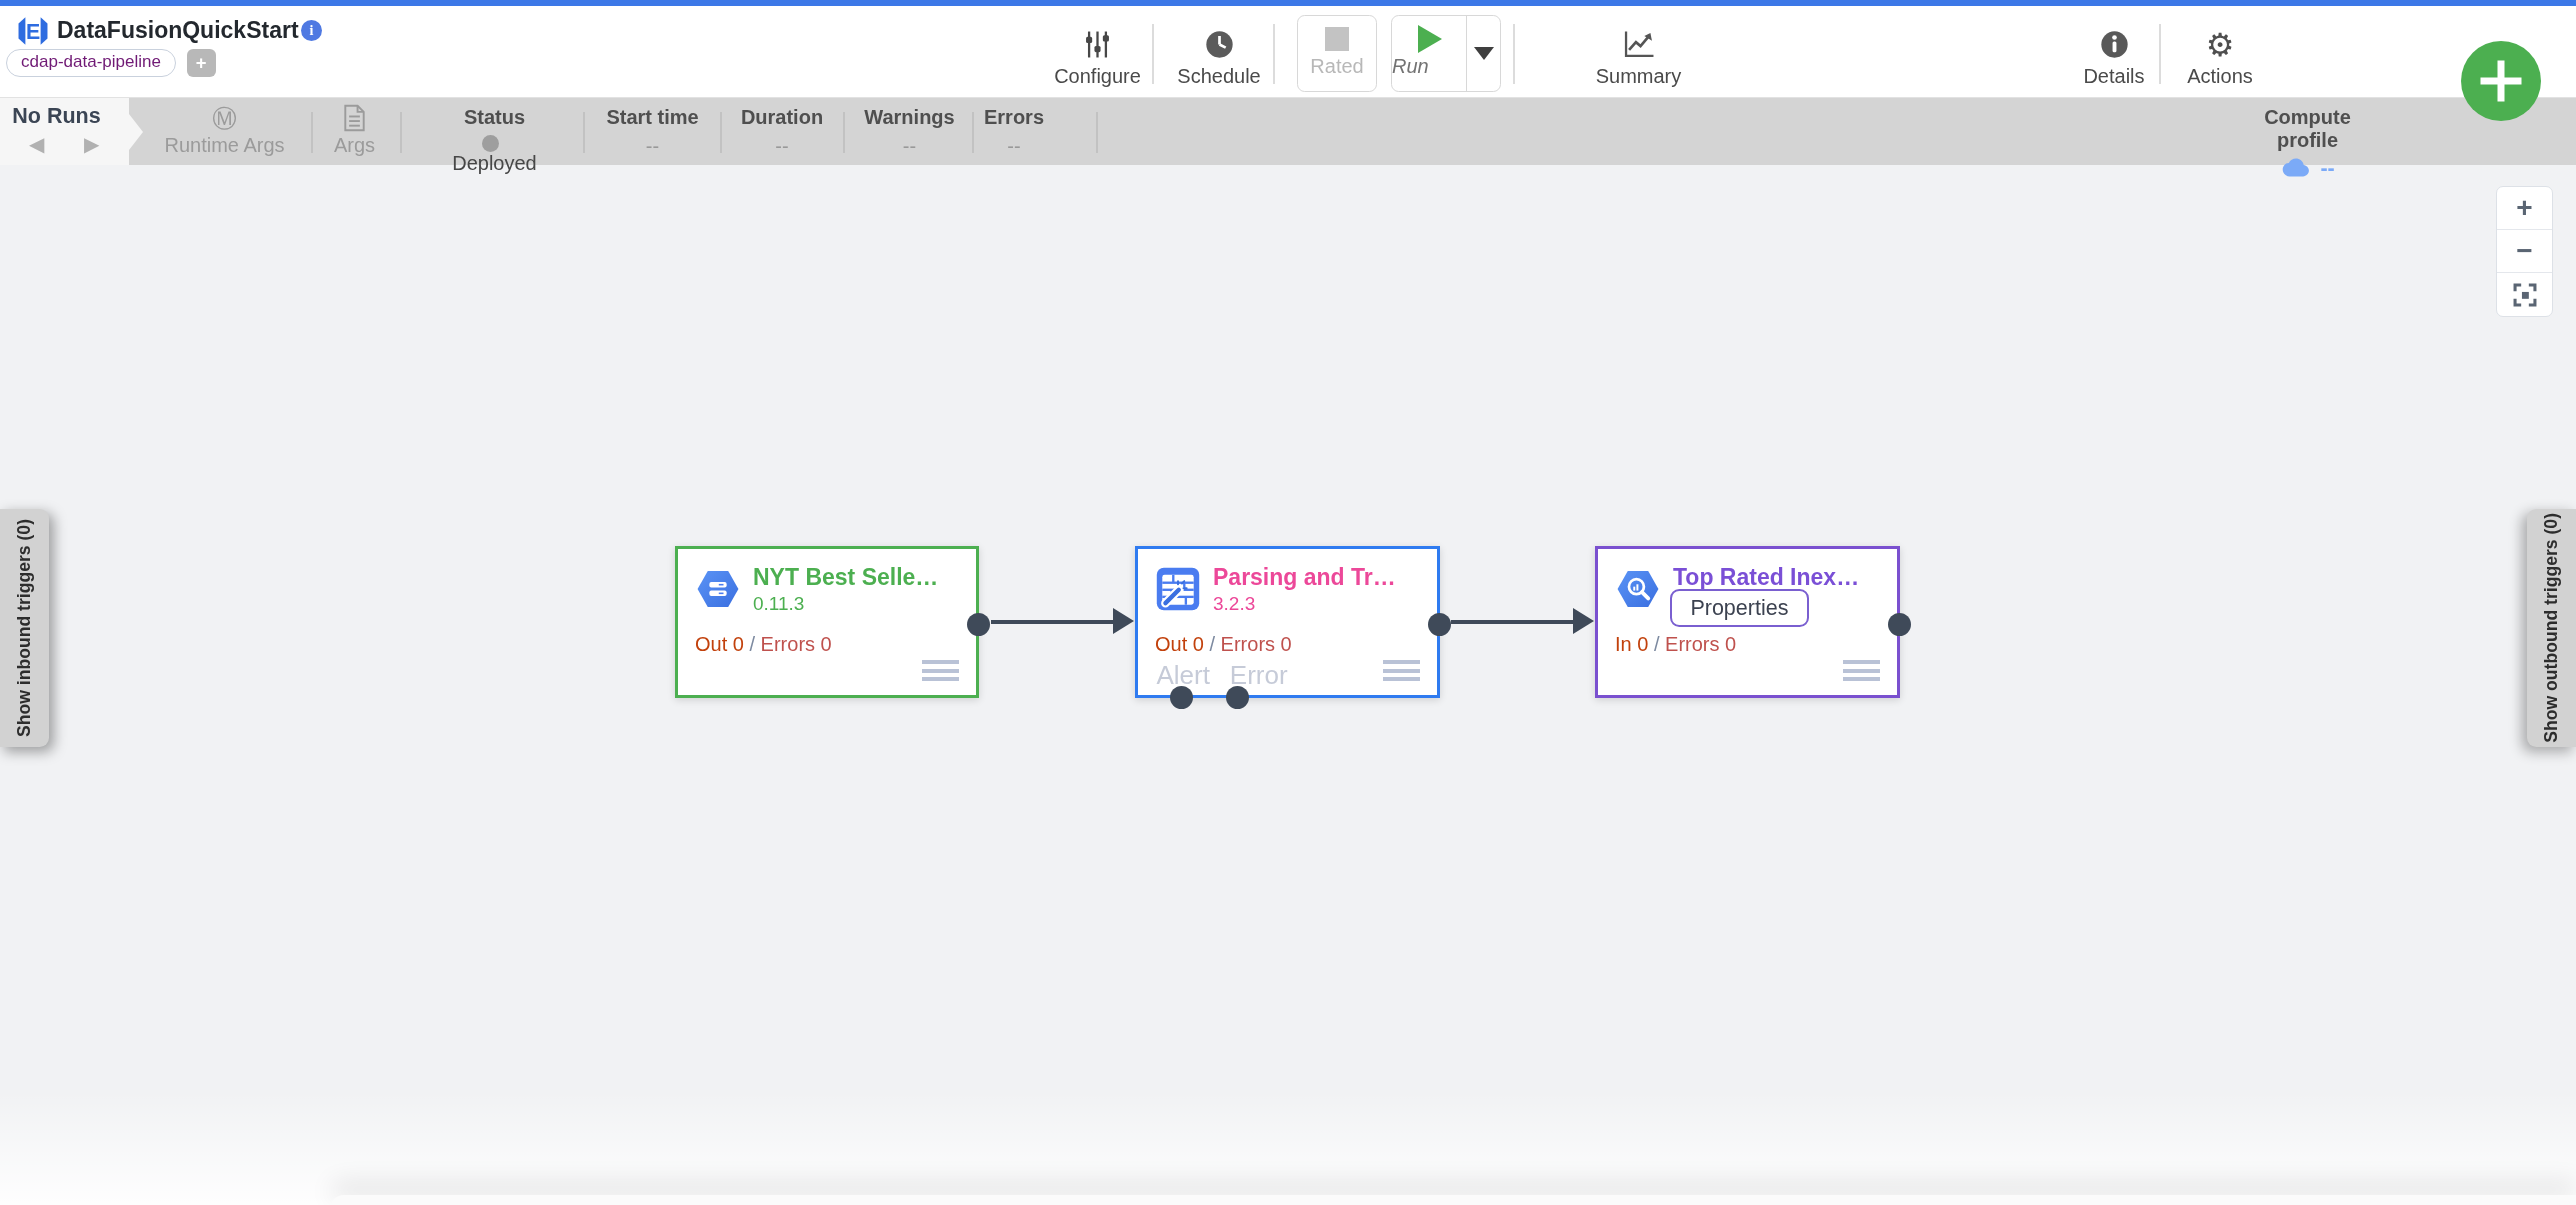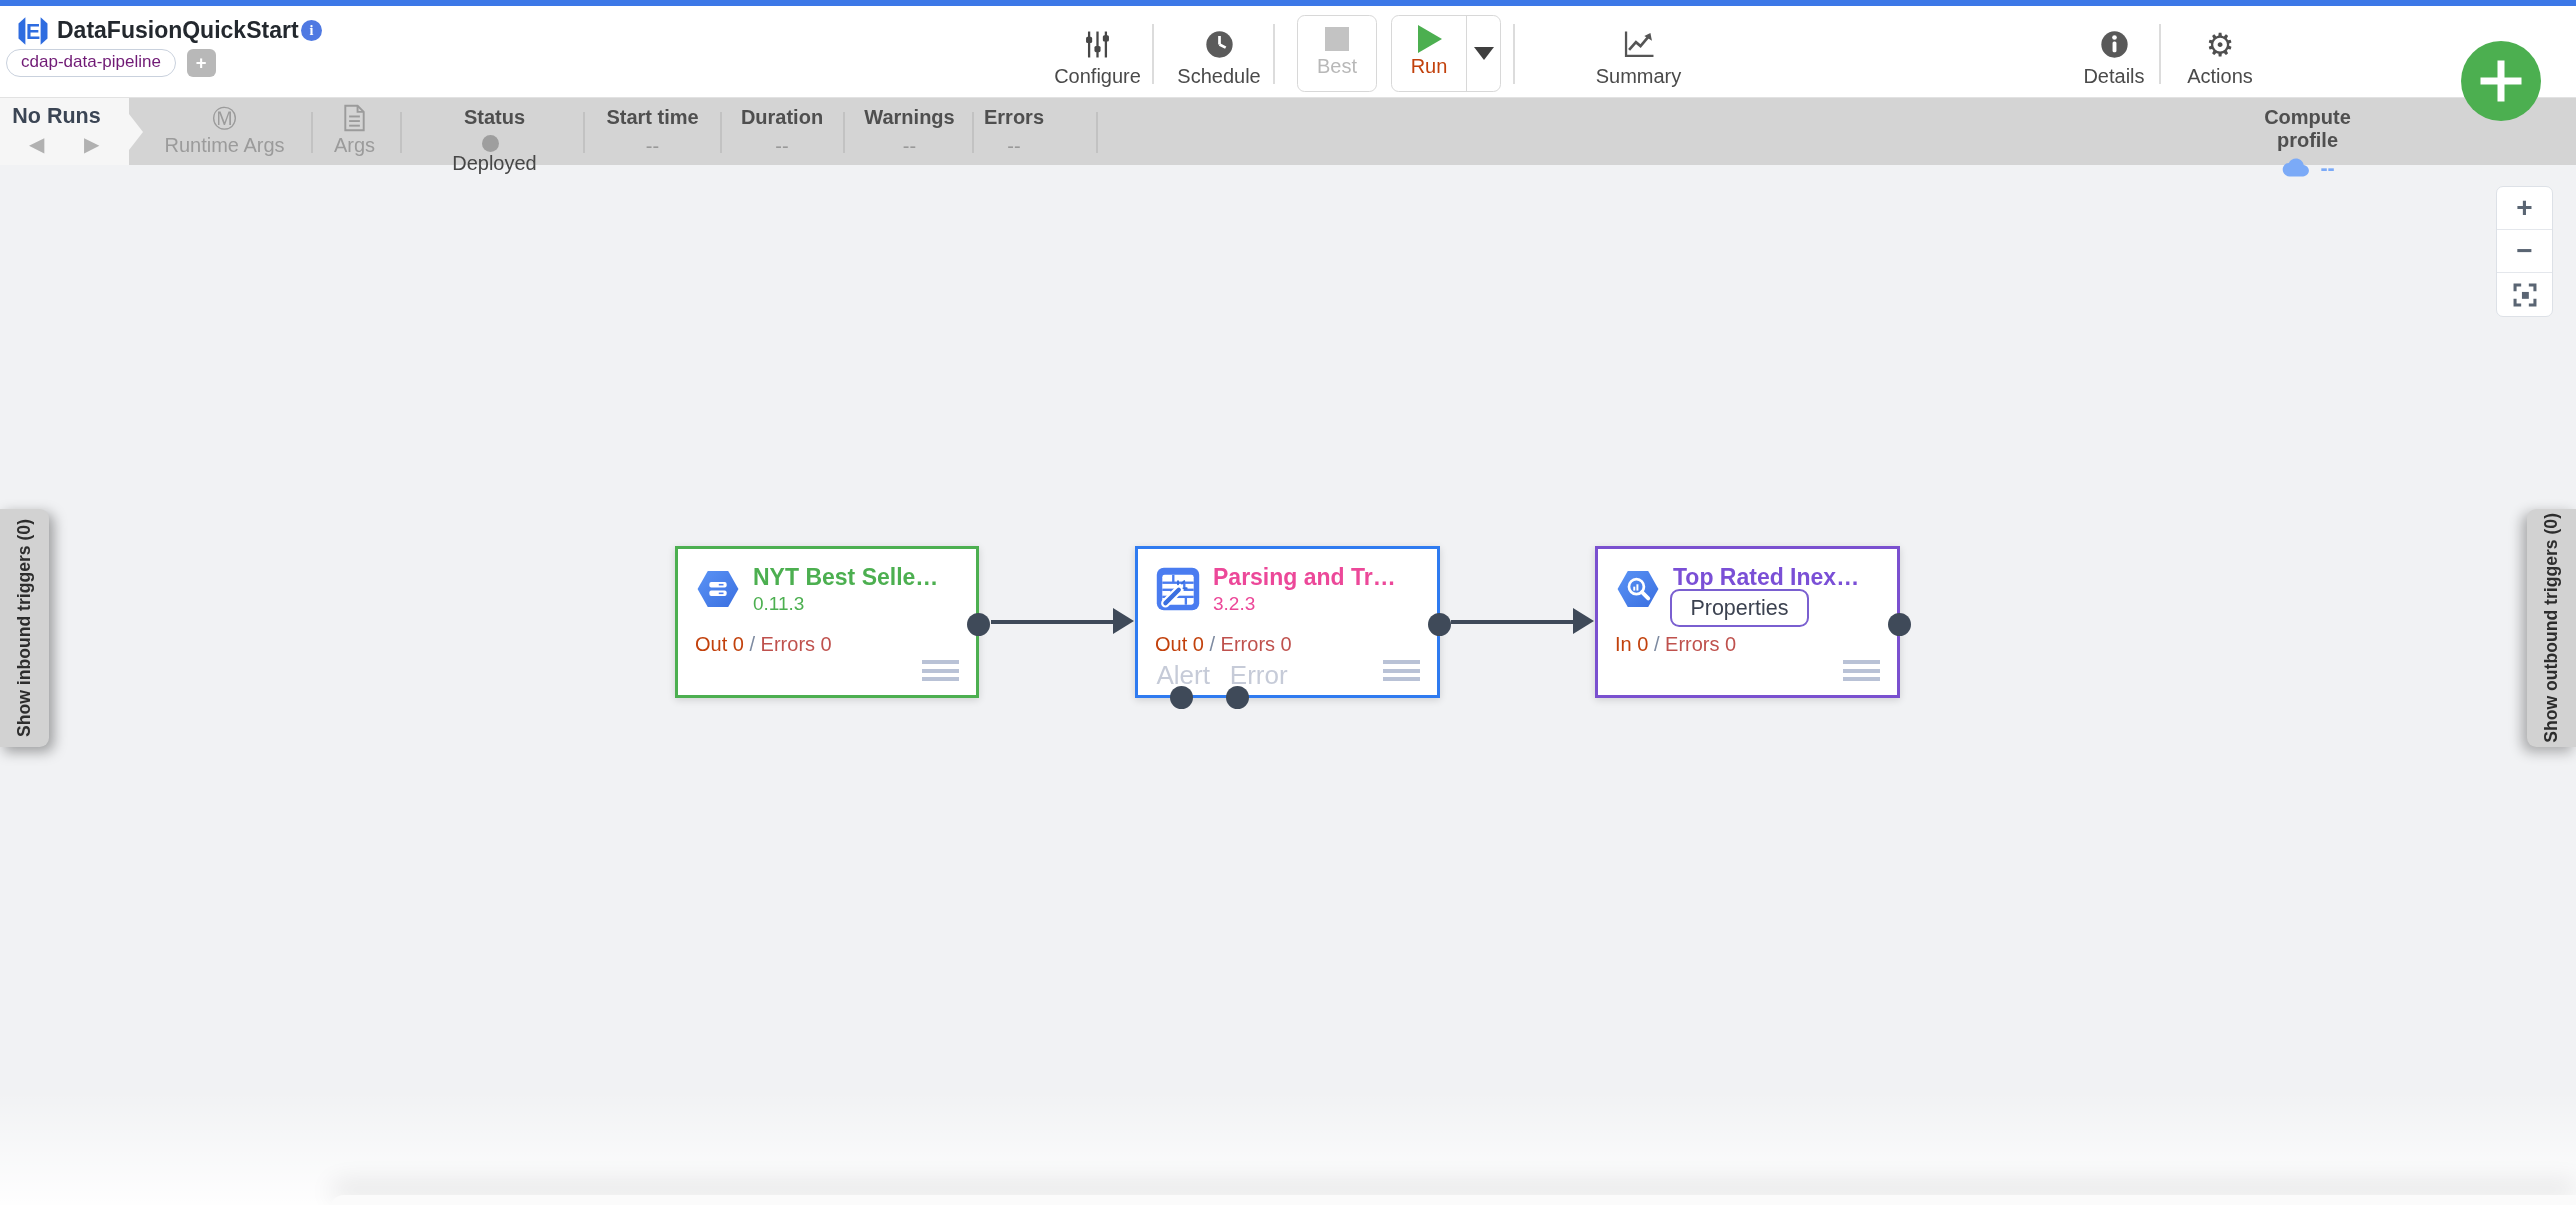--- a/index.html
+++ b/index.html
@@ -20,21 +20,21 @@
 
   .tb-item { position:absolute; top:20px; text-align:center; color:#4a4a4a; font-size:20px; cursor:pointer; }
   .tb-icon { height:37px; display:flex; align-items:center; justify-content:center; }
   .tb-label { margin-top:1.5px; }
   .tb-div { position:absolute; top:18.4px; height:60px; width:1.5px; background:#dcdcdc; }
 
   .btn { position:absolute; top:9.2px; height:77px; border:1.5px solid #d8d8d8; border-radius:7.7px; background:#fff; text-align:center; }
   .btn-stop { left:1297px; width:80px; color:#b8b8b8; }
   .stop-square { width:24.5px; height:24.5px; background:#c3c3c3; margin:10.7px auto 3.1px; }
   .btn-run-wrap { position:absolute; left:1391px; top:9.2px; height:77px; display:flex; border:1.5px solid #d8d8d8; border-radius:7.7px; background:#fff; overflow:hidden; }
-  .run-main { width:74px; text-align:center; color:#c2410c; }
+  .run-main { width:74px; color:#737373;font-style:italic; }
   .play-tri { width:0; height:0; border-left:24.5px solid #4caf50; border-top:14.6px solid transparent; border-bottom:14.6px solid transparent; margin:9.2px auto 1.5px; margin-left:26px; }
   .run-caret { width:34px; border-left:1.5px solid #d8d8d8; display:flex; align-items:center; justify-content:center; }
   .caret-down { width:0; height:0; border-top:13px solid #3f3f3f; border-left:10px solid transparent; border-right:10px solid transparent; }
   .btn-label { font-size:20px; }
 
   .fab { position:absolute; left:2461px; top:41px; width:80px; height:80px; border-radius:50%; background:#4caf50; z-index:40; cursor:pointer; }
   .fab::before, .fab::after { content:""; position:absolute; background:#fff; left:50%; top:50%; }
   .fab::before { width:41px; height:7px; transform:translate(-50%,-50%); }
   .fab::after { width:7px; height:41px; transform:translate(-50%,-50%); }
 
@@ -136,21 +136,21 @@
         <line x1="20" y1="20" x2="20" y2="9" stroke="#fff" stroke-width="3.5"></line>
         <line x1="20" y1="20" x2="28" y2="24" stroke="#fff" stroke-width="3.5"></line>
       </svg>
     </div>
     <div class="tb-label">Schedule</div>
   </div>
   <div class="tb-div" style="left:1273px;"></div>
 
   <div class="btn btn-stop">
     <div class="stop-square"></div>
-    <div class="btn-label">Best</div>
+    <div class="btn-label">Rated</div>
   </div>
 
   <div class="btn-run-wrap">
     <div class="run-main">
       <div class="play-tri"></div>
       <div class="btn-label">Run</div>
     </div>
     <div class="run-caret">
       <div class="caret-down"></div>
     </div>

